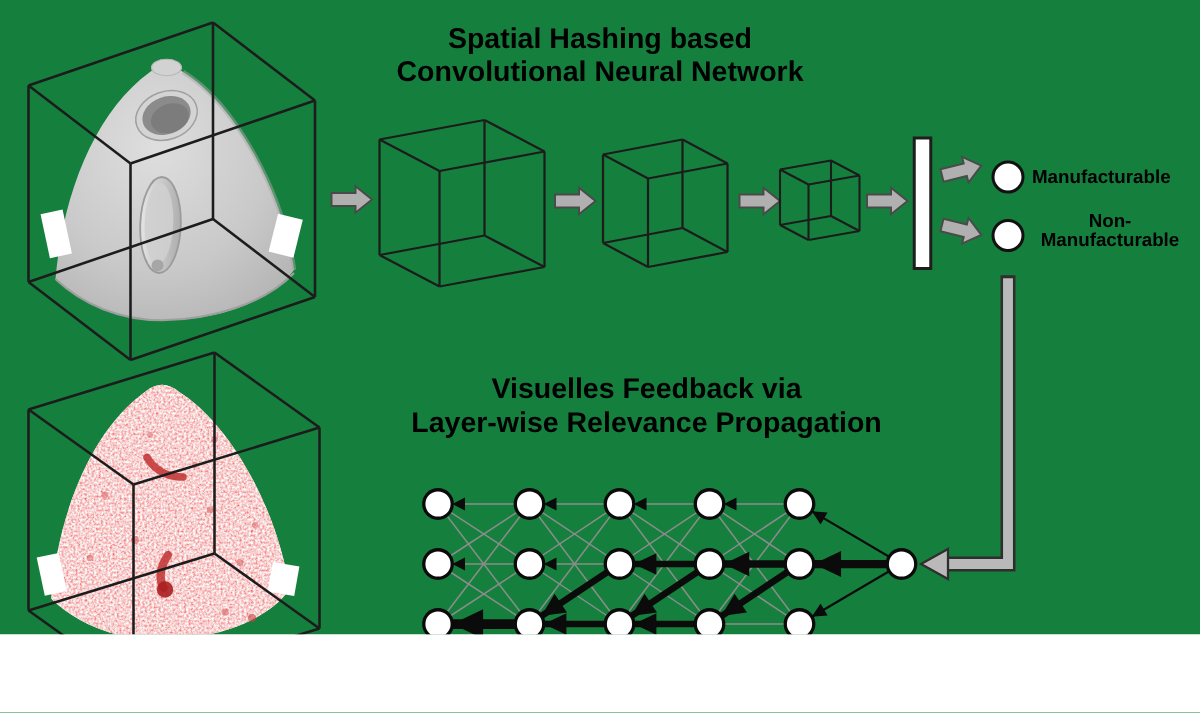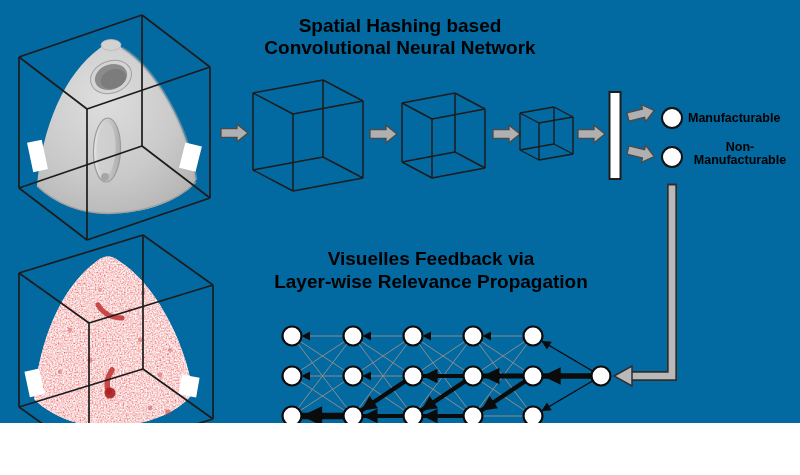--- a/index.html
+++ b/index.html
@@ -1,16 +1,16 @@
 <!DOCTYPE html>
 <html><head>
 <meta charset="utf-8">
 <style>
   html,body{margin:0;padding:0;background:#fff;}
-  .stage{position:relative;width:800px;height:423px;background:#0369a1;overflow:hidden;
+  .stage{position:relative;width:800px;height:423px;background:#15803d;overflow:hidden;
          font-family:"Liberation Sans","DejaVu Sans",sans-serif;}
   svg{display:block;}
   .title{font-family:"Liberation Sans","DejaVu Sans",sans-serif;font-weight:bold;font-size:19px;fill:#000;}
   .label{font-family:"Liberation Sans","DejaVu Sans",sans-serif;font-weight:bold;font-size:12.5px;fill:#000;}
 </style>
 </head>
 <body>
 
 <div class="stage">
 <svg width="800" height="475" viewBox="0 0 800 475">

